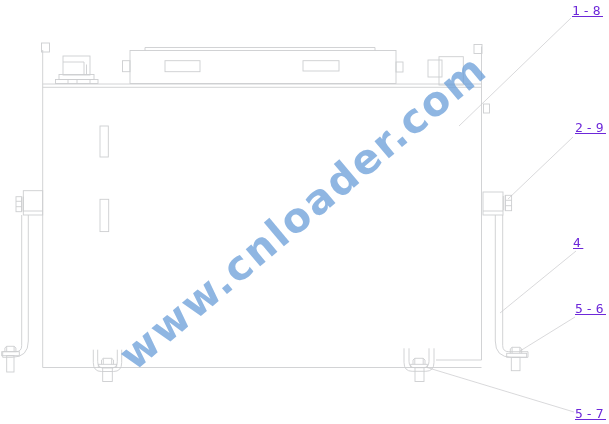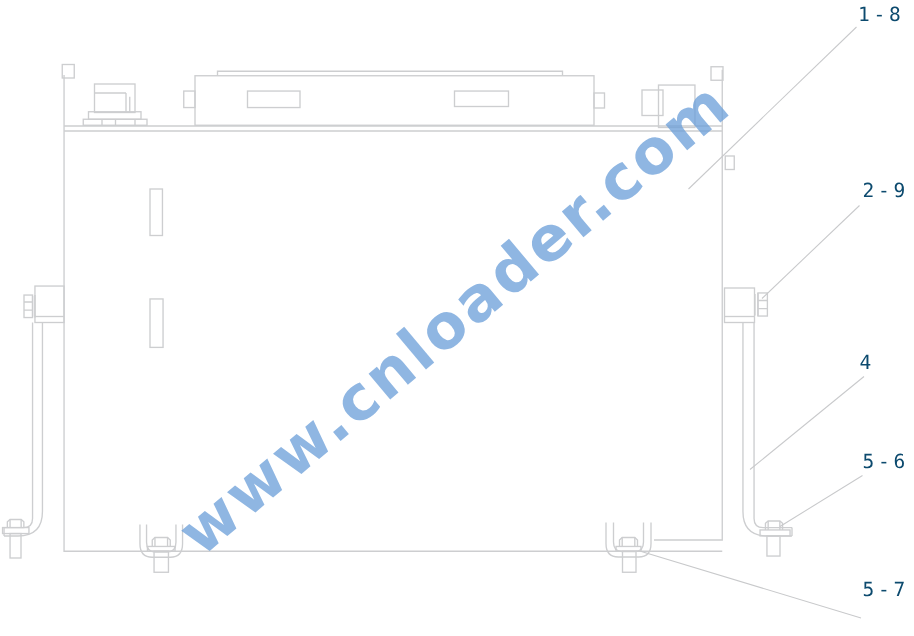--- a/index.html
+++ b/index.html
@@ -5,22 +5,23 @@
   html,body{margin:0;padding:0;background:#ffffff;}
   #stage{
     position:relative;width:609px;height:424px;background:#ffffff;
     overflow:hidden;font-family:"DejaVu Sans",sans-serif;
   }
   #drawing-svg{position:absolute;left:0;top:0;}
   .callout{
     position:absolute;
     font-family:"DejaVu Sans Mono",monospace;
     font-size:13px;line-height:14px;
-    color:#0c4a6e;letter-spacing:2.5px;white-space:nowrap;
+    color:#6d28d9;letter-spacing:2.5px;white-space:nowrap;
     user-select:none;
+    text-decoration:underline;
   }
   #watermark{
     position:absolute;left:303px;top:212px;
     transform:translate(-50%,-50%) rotate(-40deg);
     font-family:"DejaVu Sans",sans-serif;
     font-weight:bold;font-size:41px;letter-spacing:2px;
     color:rgba(106,158,216,0.75);
     white-space:nowrap;pointer-events:none;
   }
 </style>
@@ -131,17 +132,17 @@
       <line x1="576" y1="251" x2="500" y2="313"></line>
       <line x1="575" y1="317" x2="520" y2="351"></line>
       <line x1="574" y1="412" x2="427" y2="367.5"></line>
     </g>
   </svg>
 
   <div class="callout" style="left:572px;top:4px;">1-8</div>
   <div class="callout" style="left:575px;top:121px;">2-9</div>
   <div class="callout" style="left:573px;top:236px;">4</div>
   <div class="callout" style="left:575px;top:302px;">5-6</div>
-  <div class="callout" style="left:575px;top:387px;">5-7</div>
+  <div class="callout" style="left:575px;top:407px;">5-7</div>
 
   <div id="watermark">www.cnloader.com</div>
 
 </div>
 
 </body></html>

